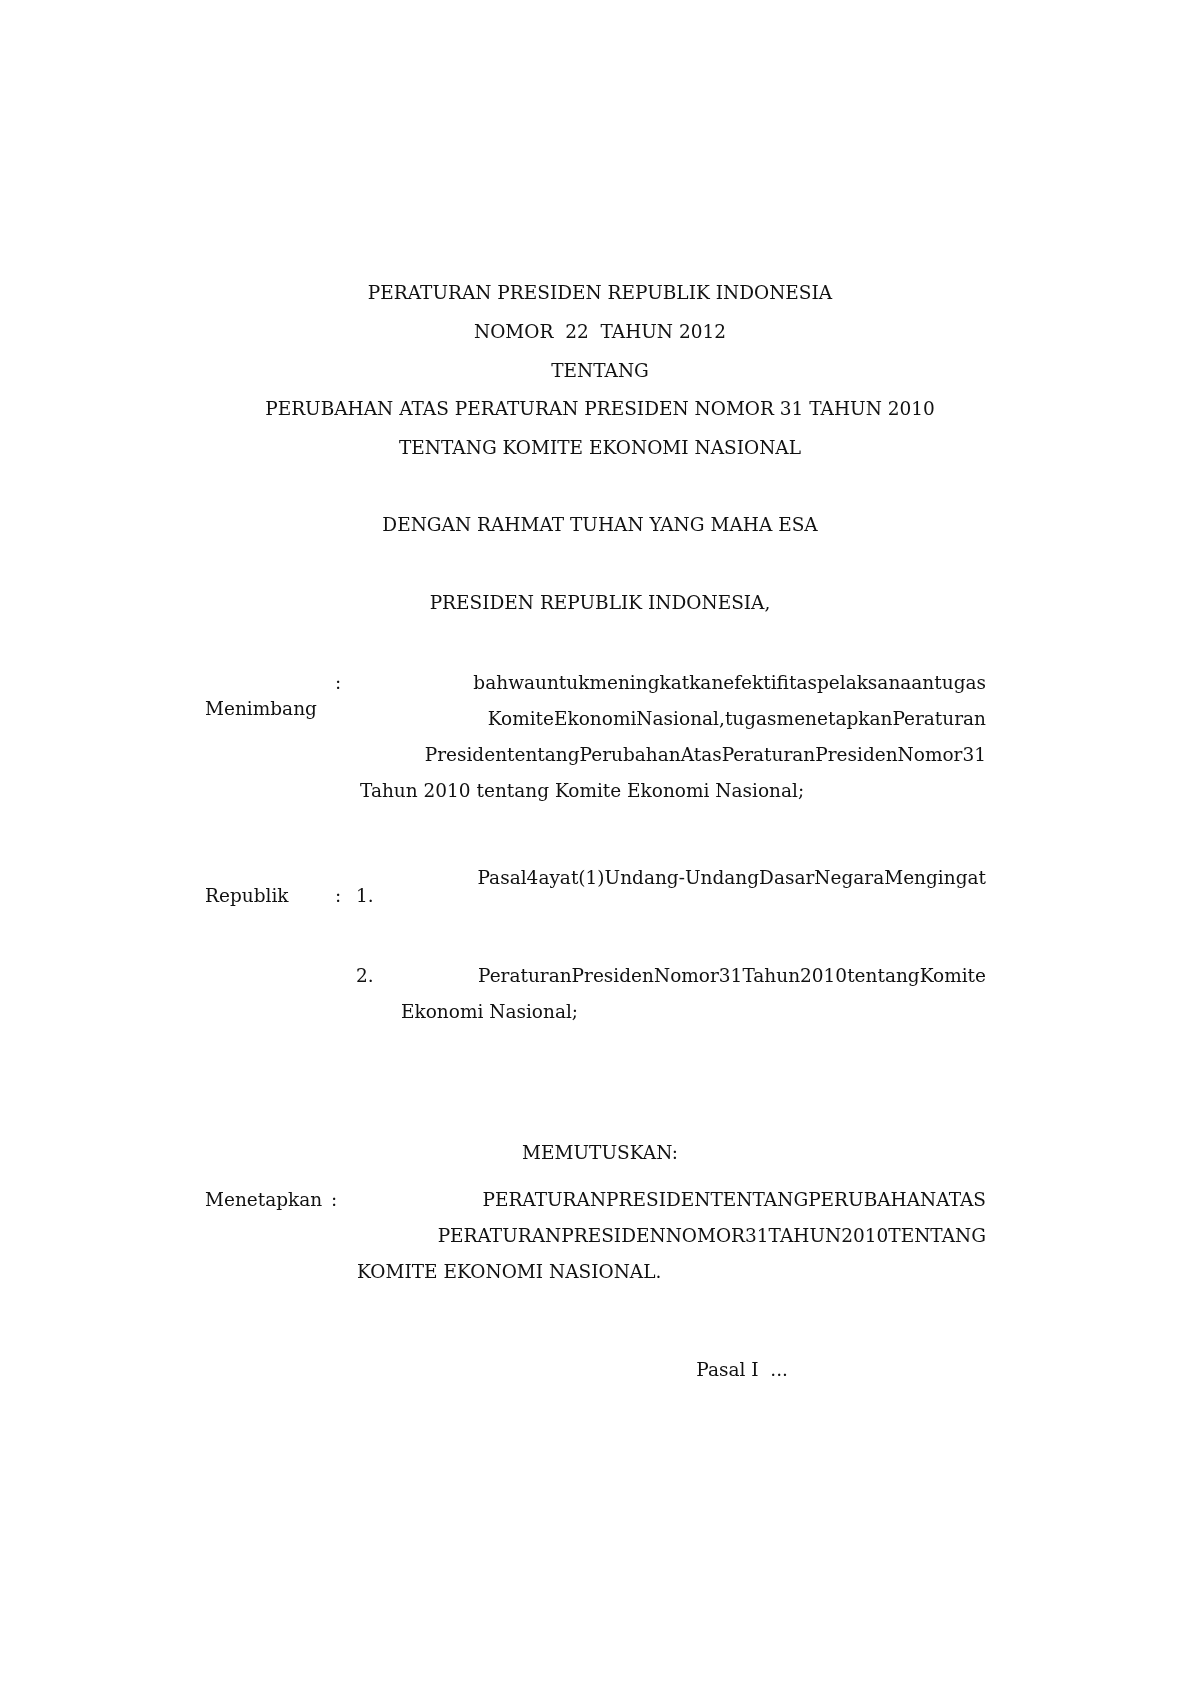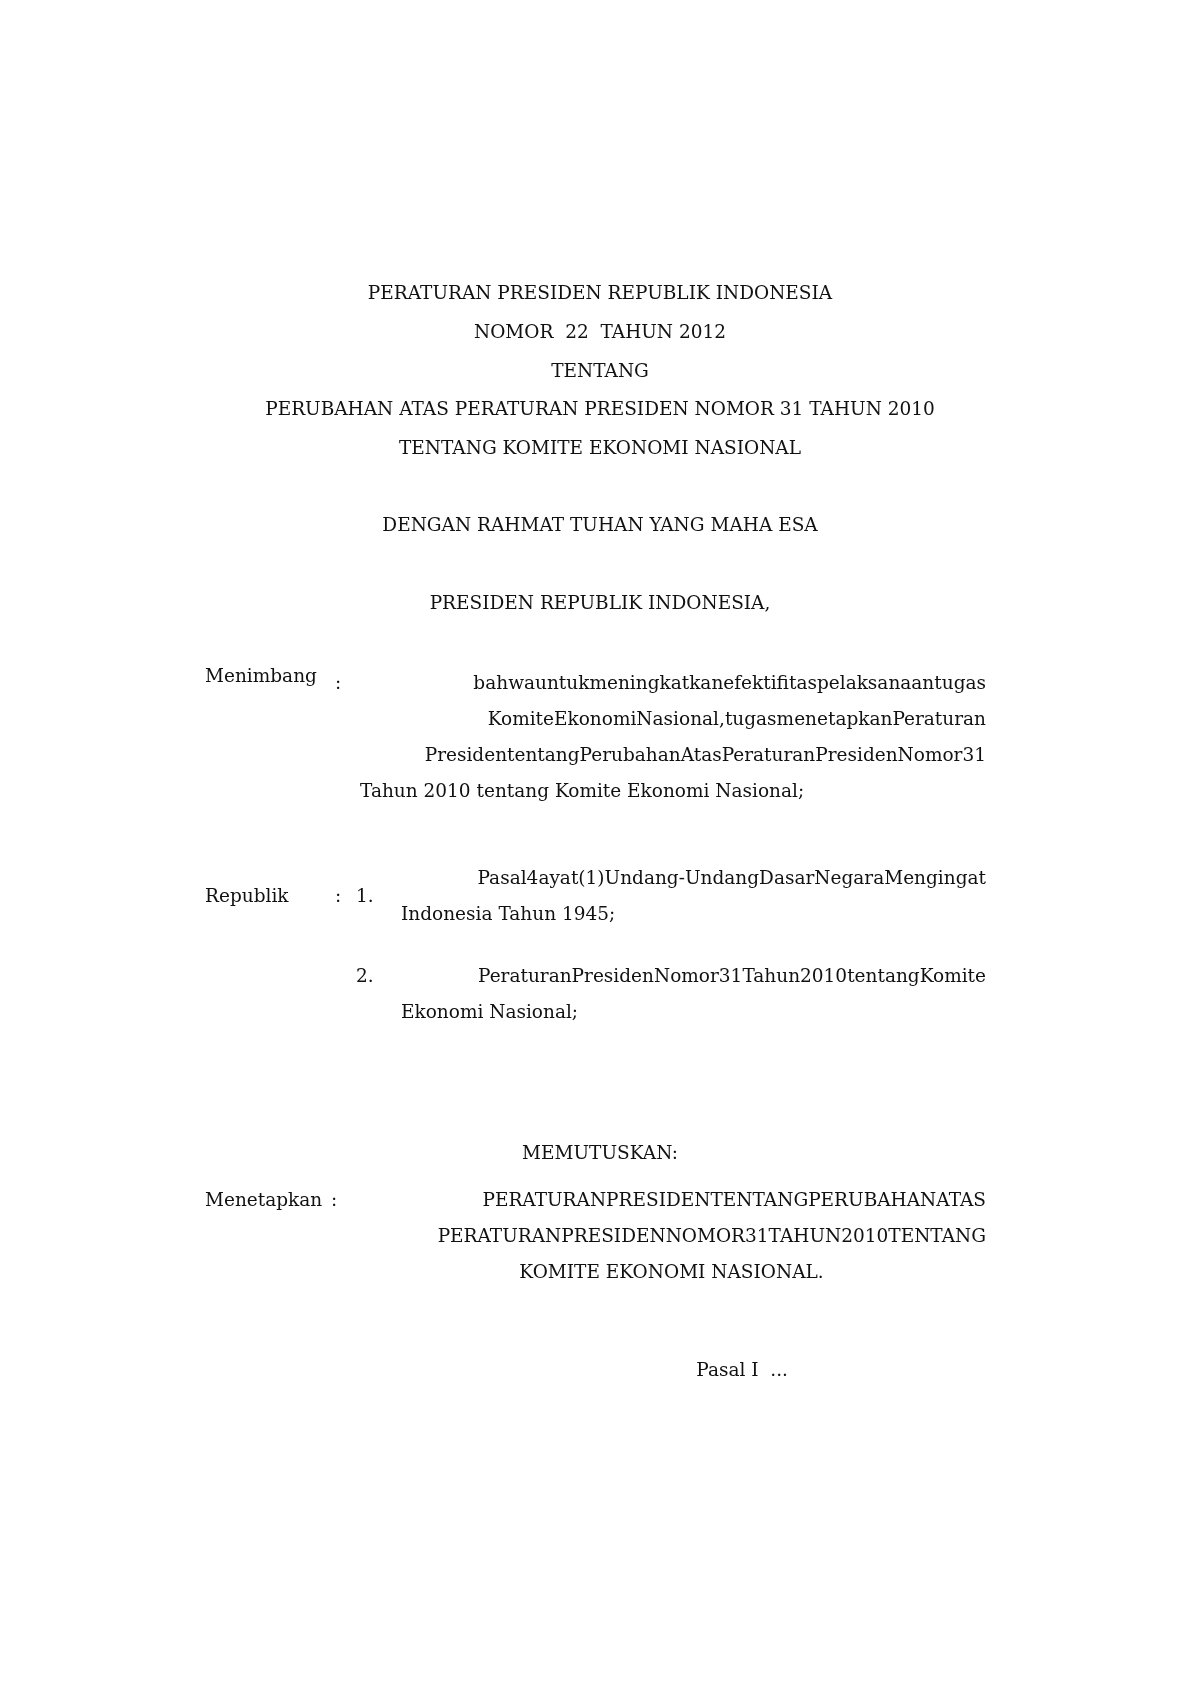--- a/index.html
+++ b/index.html
@@ -68,21 +68,21 @@
 
   <div class="center-line" style="top:281px;">PERATURAN PRESIDEN REPUBLIK INDONESIA</div>
   <div class="center-line" style="top:320px; white-space:pre;">NOMOR  22  TAHUN 2012</div>
   <div class="center-line" style="top:359px;">TENTANG</div>
   <div class="center-line" style="top:397px;">PERUBAHAN ATAS PERATURAN PRESIDEN NOMOR 31 TAHUN 2010</div>
   <div class="center-line" style="top:436px;">TENTANG KOMITE EKONOMI NASIONAL</div>
 
   <div class="center-line" style="top:513px;">DENGAN RAHMAT TUHAN YANG MAHA ESA</div>
   <div class="center-line" style="top:591px;">PRESIDEN REPUBLIK INDONESIA,</div>
 
-  <div class="label" style="left:205px; top:664px;text-align:right;">Menimbang</div>
+  <div class="label" style="left:205px; top:697px;text-align:right;">Menimbang</div>
   <div class="colon" style="left:335px; top:671px;">:</div>
   <div class="para" style="left:360px; top:665px; width:626px;">
     <div class="justify-line">
       <span>bahwa</span>
       <span>untuk</span>
       <span>meningkatkan</span>
       <span>efektifitas</span>
       <span>pelaksanaan</span>
       <span>tugas</span>
     </div>
@@ -117,23 +117,20 @@
     <div class="justify-line">
       <span>Pasal</span>
       <span>4</span>
       <span>ayat</span>
       <span>(1)</span>
       <span>Undang-Undang</span>
       <span>Dasar</span>
       <span>Negara</span>
       <span>Mengingat</span>
     </div>
-    <div class="justify-line" style="justify-content:flex-start;">
-      <span>Indonesia Tahun 1945;</span>
-    </div>
   </div>
 
   <div class="num" style="left:356px; top:964px;">2.</div>
   <div class="para" style="left:401px; top:958px; width:585px;">
     <div class="justify-line">
       <span>Peraturan</span>
       <span>Presiden</span>
       <span>Nomor</span>
       <span>31</span>
       <span>Tahun</span>
@@ -160,20 +157,20 @@
     </div>
     <div class="justify-line">
       <span>PERATURAN</span>
       <span>PRESIDEN</span>
       <span>NOMOR</span>
       <span>31</span>
       <span>TAHUN</span>
       <span>2010</span>
       <span>TENTANG</span>
     </div>
-    <div class="justify-line" style="justify-content:center;">
+    <div class="justify-line" style="justify-content:flex-start;">
       <span>KOMITE EKONOMI NASIONAL.</span>
     </div>
   </div>
 
   <div class="pasal-next" style="top:1358px; white-space:pre;">Pasal I  ...</div>
 
 </div>
 
 </body></html>

